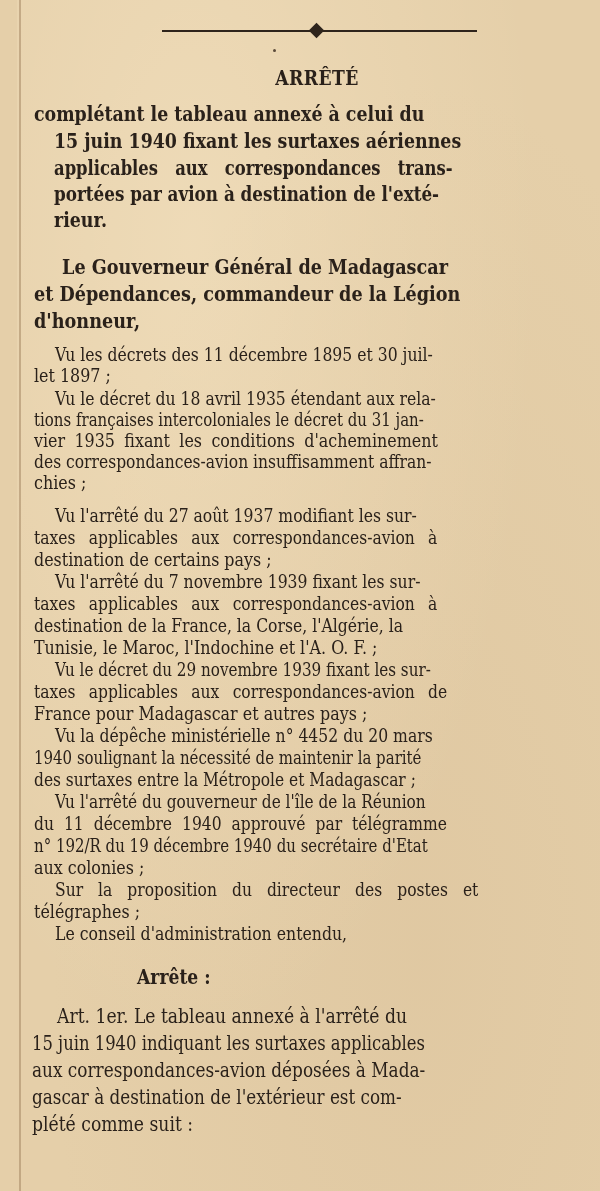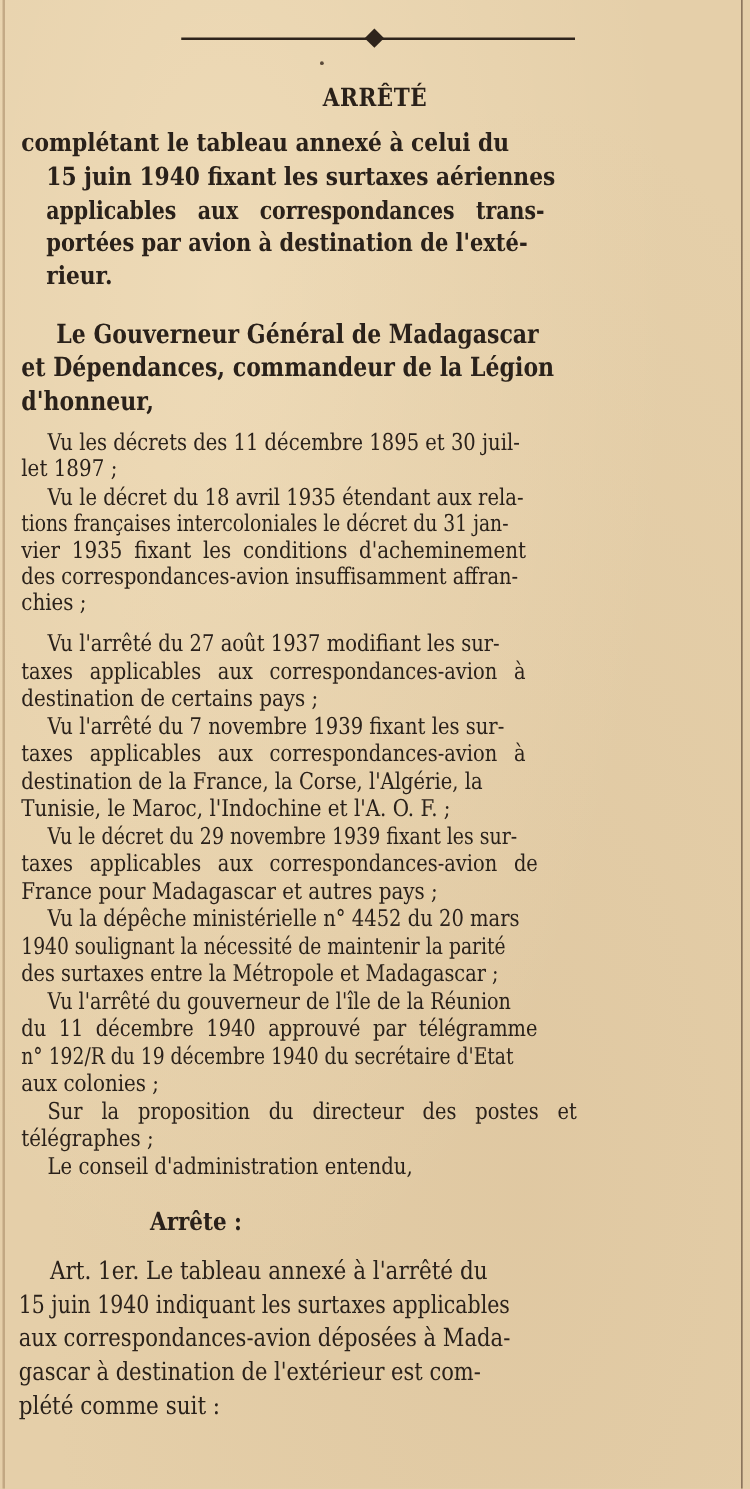--- a/index.html
+++ b/index.html
@@ -9,20 +9,21 @@
       position: relative;
       font-family: "DejaVu Serif", "Liberation Serif", serif;
       color: #2a211a;
     }
     .page {
       position: absolute; inset: 0;
       background:
         radial-gradient(ellipse at 30% 20%, rgba(255,240,210,0.35), rgba(0,0,0,0) 60%),
         radial-gradient(ellipse at 70% 80%, rgba(200,170,130,0.18), rgba(0,0,0,0) 65%),
         #e5cfa9;
+      margin-left: 17px;
     }
     .left-rule {
       position: absolute; left: 2px; top: 0; bottom: 0; width: 2px;
       background: rgba(150,120,85,0.45);
     }
     .right-rule {
       position: absolute; left: 593px; top: 0; bottom: 0; width: 1px;
       background: rgba(70,50,35,0.75);
     }
     .ornament {

